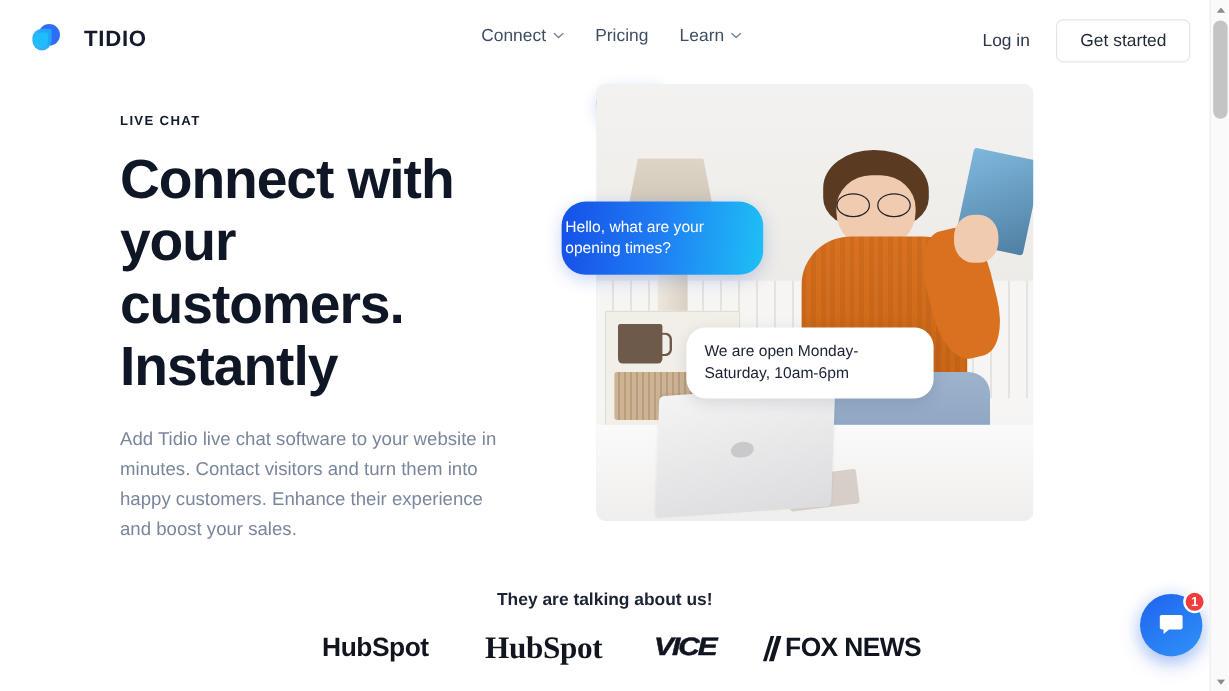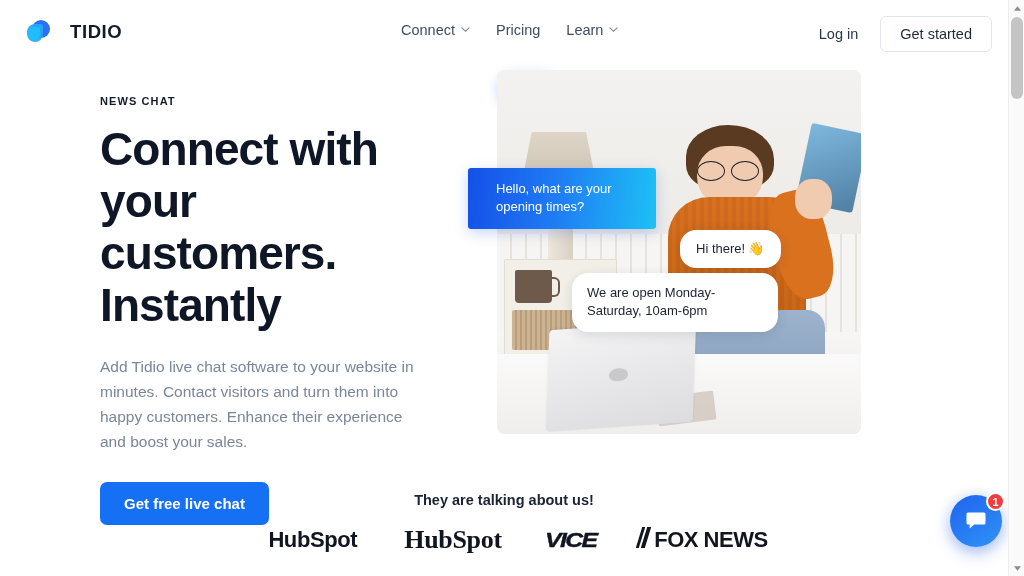--- a/index.html
+++ b/index.html
@@ -135,23 +135,23 @@
     background:linear-gradient(170deg,#f4f4f5,#dcdcde);
     border-radius:4px; transform: skewX(-6deg) rotate(-4deg); box-shadow:0 -1px 3px rgba(0,0,0,.07);}
   .laptop-lid:after{content:"";position:absolute;left:42%;top:42%;width:13%;height:13%;
     background:#c9c9cc;border-radius:50% 50% 45% 45%;}
   .papers { position:absolute; left:44%; bottom:3%; width:16%; height:8%;
     background:#cfc6bd; border-radius:2px; transform:rotate(-7deg); opacity:.8; }
 
   
   .bub { position:absolute; font-size:13px; line-height:1.42; }
   .bub-in {
-    left:-29px; top:98px; width:188px;
+    left:-29px; top:98px; width:168px;
     background:linear-gradient(95deg,#1550e8 0%,#1f7df4 48%,#1ec0f5 100%);
-    color:#fff; padding:12px 28px; border-radius:3px;
+    color:#fff; padding:12px 3px; border-radius:20px;
     box-shadow:0 4px 14px rgba(20,70,200,.22);
   }
   .bub-hi {
     left:183px; top:160px;
     background:#fff; color:#1b2333; padding:10px 16px; border-radius:16px;
     box-shadow:0 3px 12px rgba(30,40,60,.13); white-space:nowrap; font-weight:500;
   }
   .bub-hours {
     left:75px; top:203px; width:206px;
     background:#fff; color:#1b2333; padding:11px 15px; border-radius:16px;
@@ -178,21 +178,21 @@
   .logo { display:flex; align-items:center; font-weight:bold; white-space:nowrap; }
   .logo-chatimize { font-size:26px; letter-spacing:-0.9px; gap:4px; }
   .chat-ic { width:17px; height:15px; position:relative; display:inline-block; }
   .logo-hubspot { font-size:22px; letter-spacing:-0.4px;margin-left:28px; }
   .logo-forbes { font-family:"Liberation Serif", serif; font-size:26px; letter-spacing:-0.3px; }
   .logo-vice {
     font-size:21px; font-style:italic; letter-spacing:-1.4px;
     transform:scaleX(1.18); font-weight:bold;
     -webkit-text-stroke:0.4px #10151f;
   }
-  .logo-fox { font-size:22px; letter-spacing:-0.5px; display:flex; align-items:flex-start; gap:2px; }
+  .logo-fox { font-size:22px; letter-spacing:-0.5px; display:flex; align-items:center; gap:2px; }
   .fox-slash { display:inline-block; width:13px; height:21px; position:relative; }
   .fox-slash:before{content:"";position:absolute;left:5px;top:0;width:4px;height:100%;
     background:#10151f;transform:skewX(-17deg);}
   .fox-slash:after{content:"";position:absolute;left:0px;top:0;width:3px;height:100%;
     background:#10151f;transform:skewX(-17deg);}
 
   
   .widget { position:absolute; left:950px; top:495px; width:52px; height:52px; }
   .widget-halo {
     position:absolute; left:-12px; top:-12px; width:76px; height:76px;
@@ -262,24 +262,23 @@
         </div>
       </nav>
 
       <div class="auth">
         <span class="login-link">Log in</span>
         <button class="get-started">Get started</button>
       </div>
     </div>
 
     <div class="hero-left">
-      <div class="eyebrow">NEWS CHAT</div>
+      <div class="eyebrow">LIVE CHAT</div>
       <h1 class="hero-title">Connect with your customers. Instantly</h1>
       <p class="hero-desc">Add Tidio live chat software to your website in minutes. Contact visitors and turn them into happy customers. Enhance their experience and boost your sales.</p>
-      <button class="cta-btn">Get free live chat</button>
     </div>
 
     <div class="hero-media">
       <div class="photo">
         <div class="wall"></div>
         <div class="wainscot"></div>
         <div class="floorbed"></div>
         <div class="lampshade"></div>
         <div class="lampbase"></div>
         <div class="nightstand"></div>
@@ -296,21 +295,20 @@
         <div class="jeans"></div>
         <div class="arm-up"></div>
         <div class="tablet"></div>
         <div class="hand"></div>
         <div class="bedsheet"></div>
         <div class="papers"></div>
         <div class="laptop-lid"></div>
       </div>
 
       <div class="bub bub-in">Hello, what are your opening times?</div>
-      <div class="bub bub-hi">Hi there! 👋</div>
       <div class="bub bub-hours">We are open Monday-Saturday, 10am-6pm</div>
       <div class="bub-typing">
         <b></b>
           <b></b>
           <b></b>
       </div>
     </div>
 
     <div class="proof-title">They are talking about us!</div>
 

